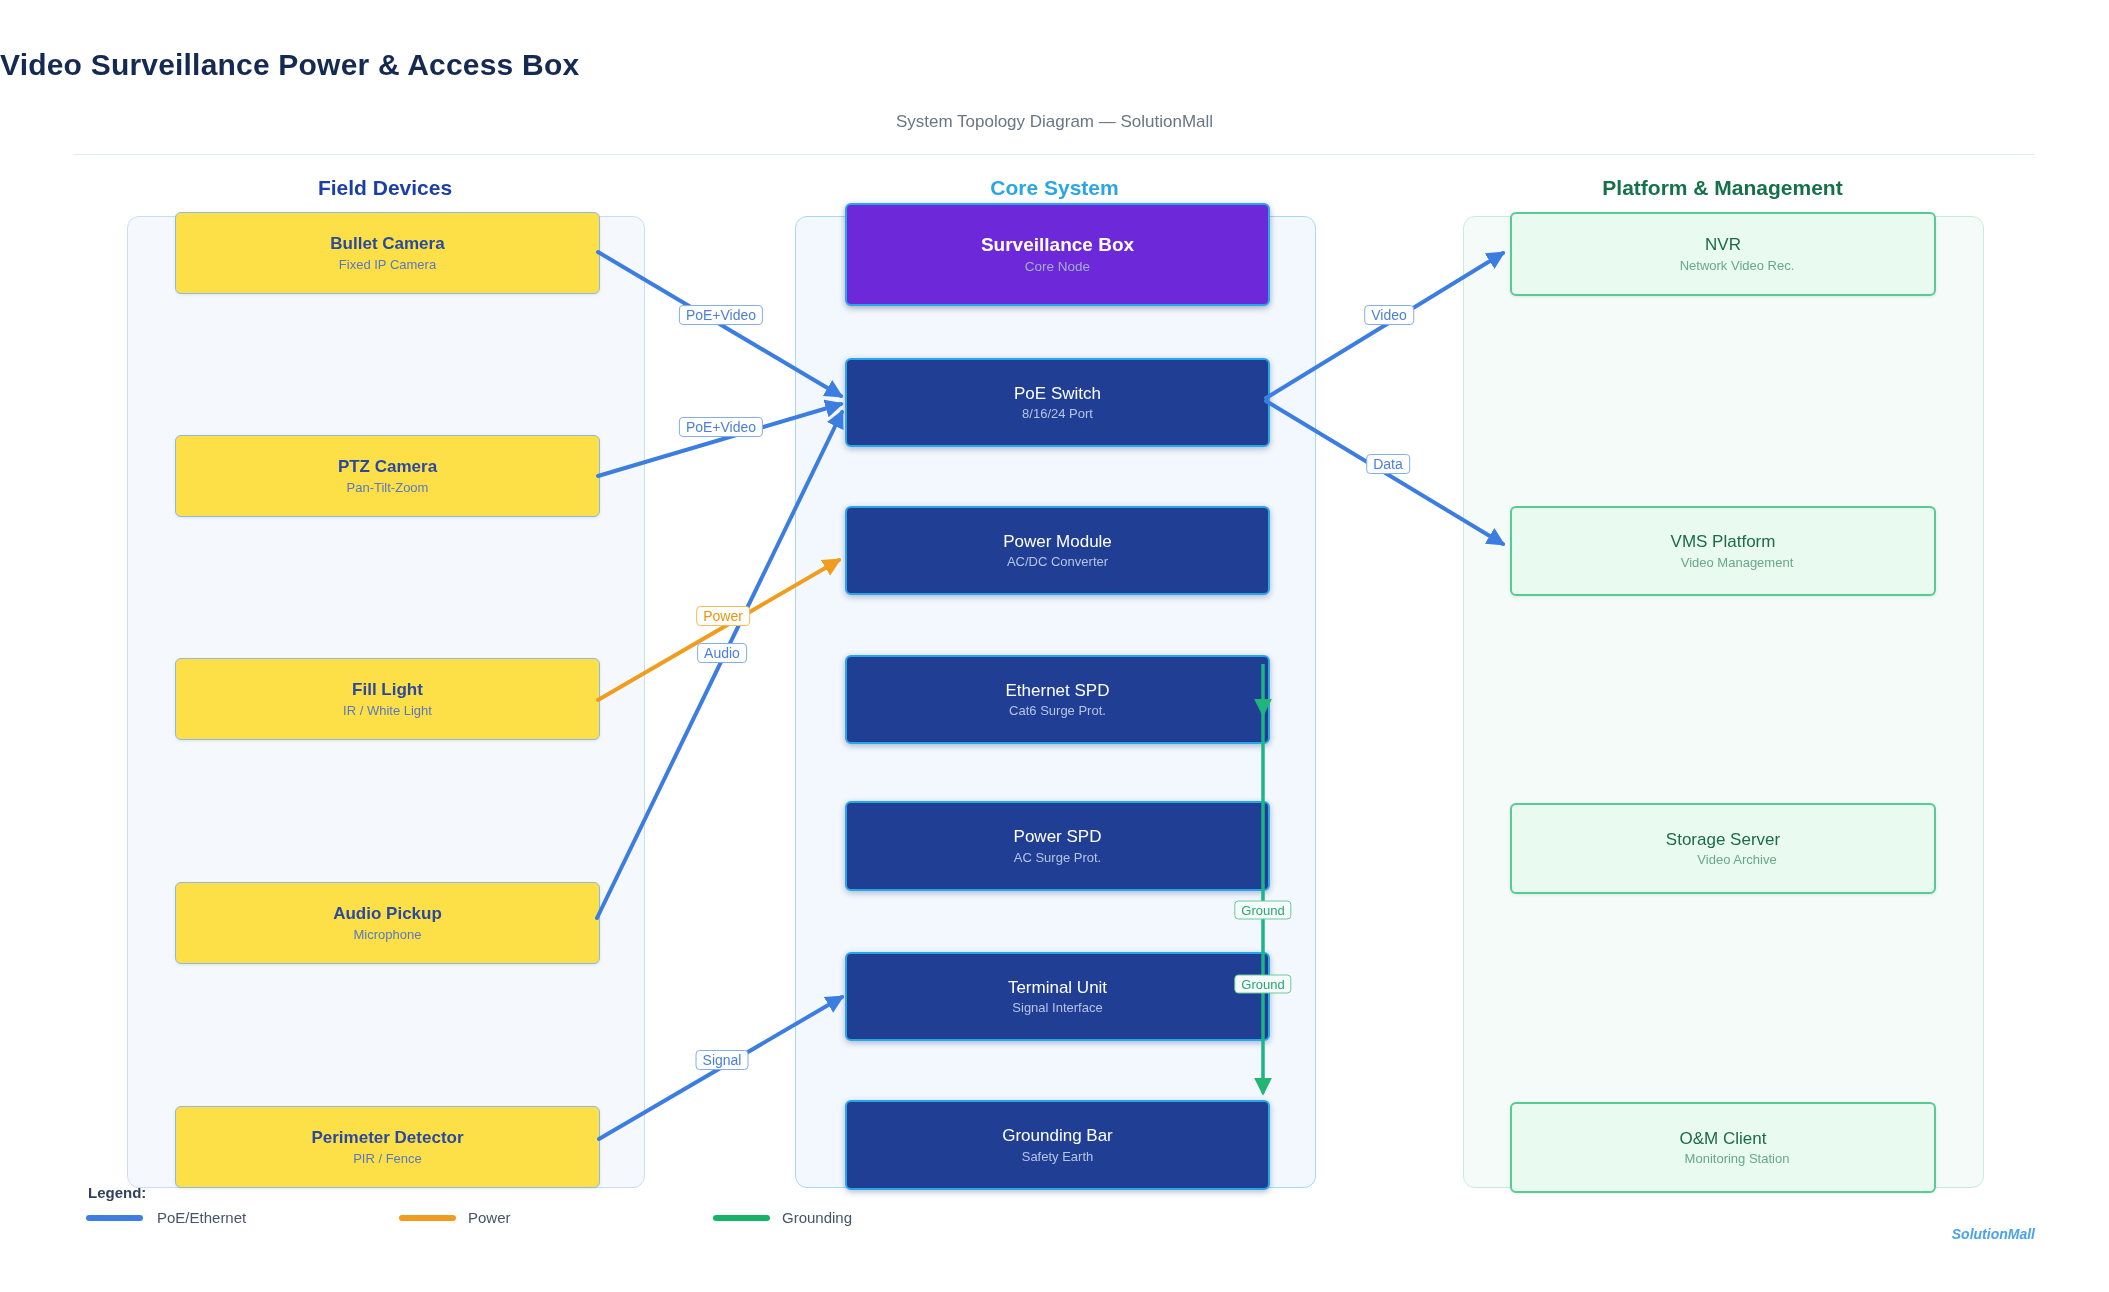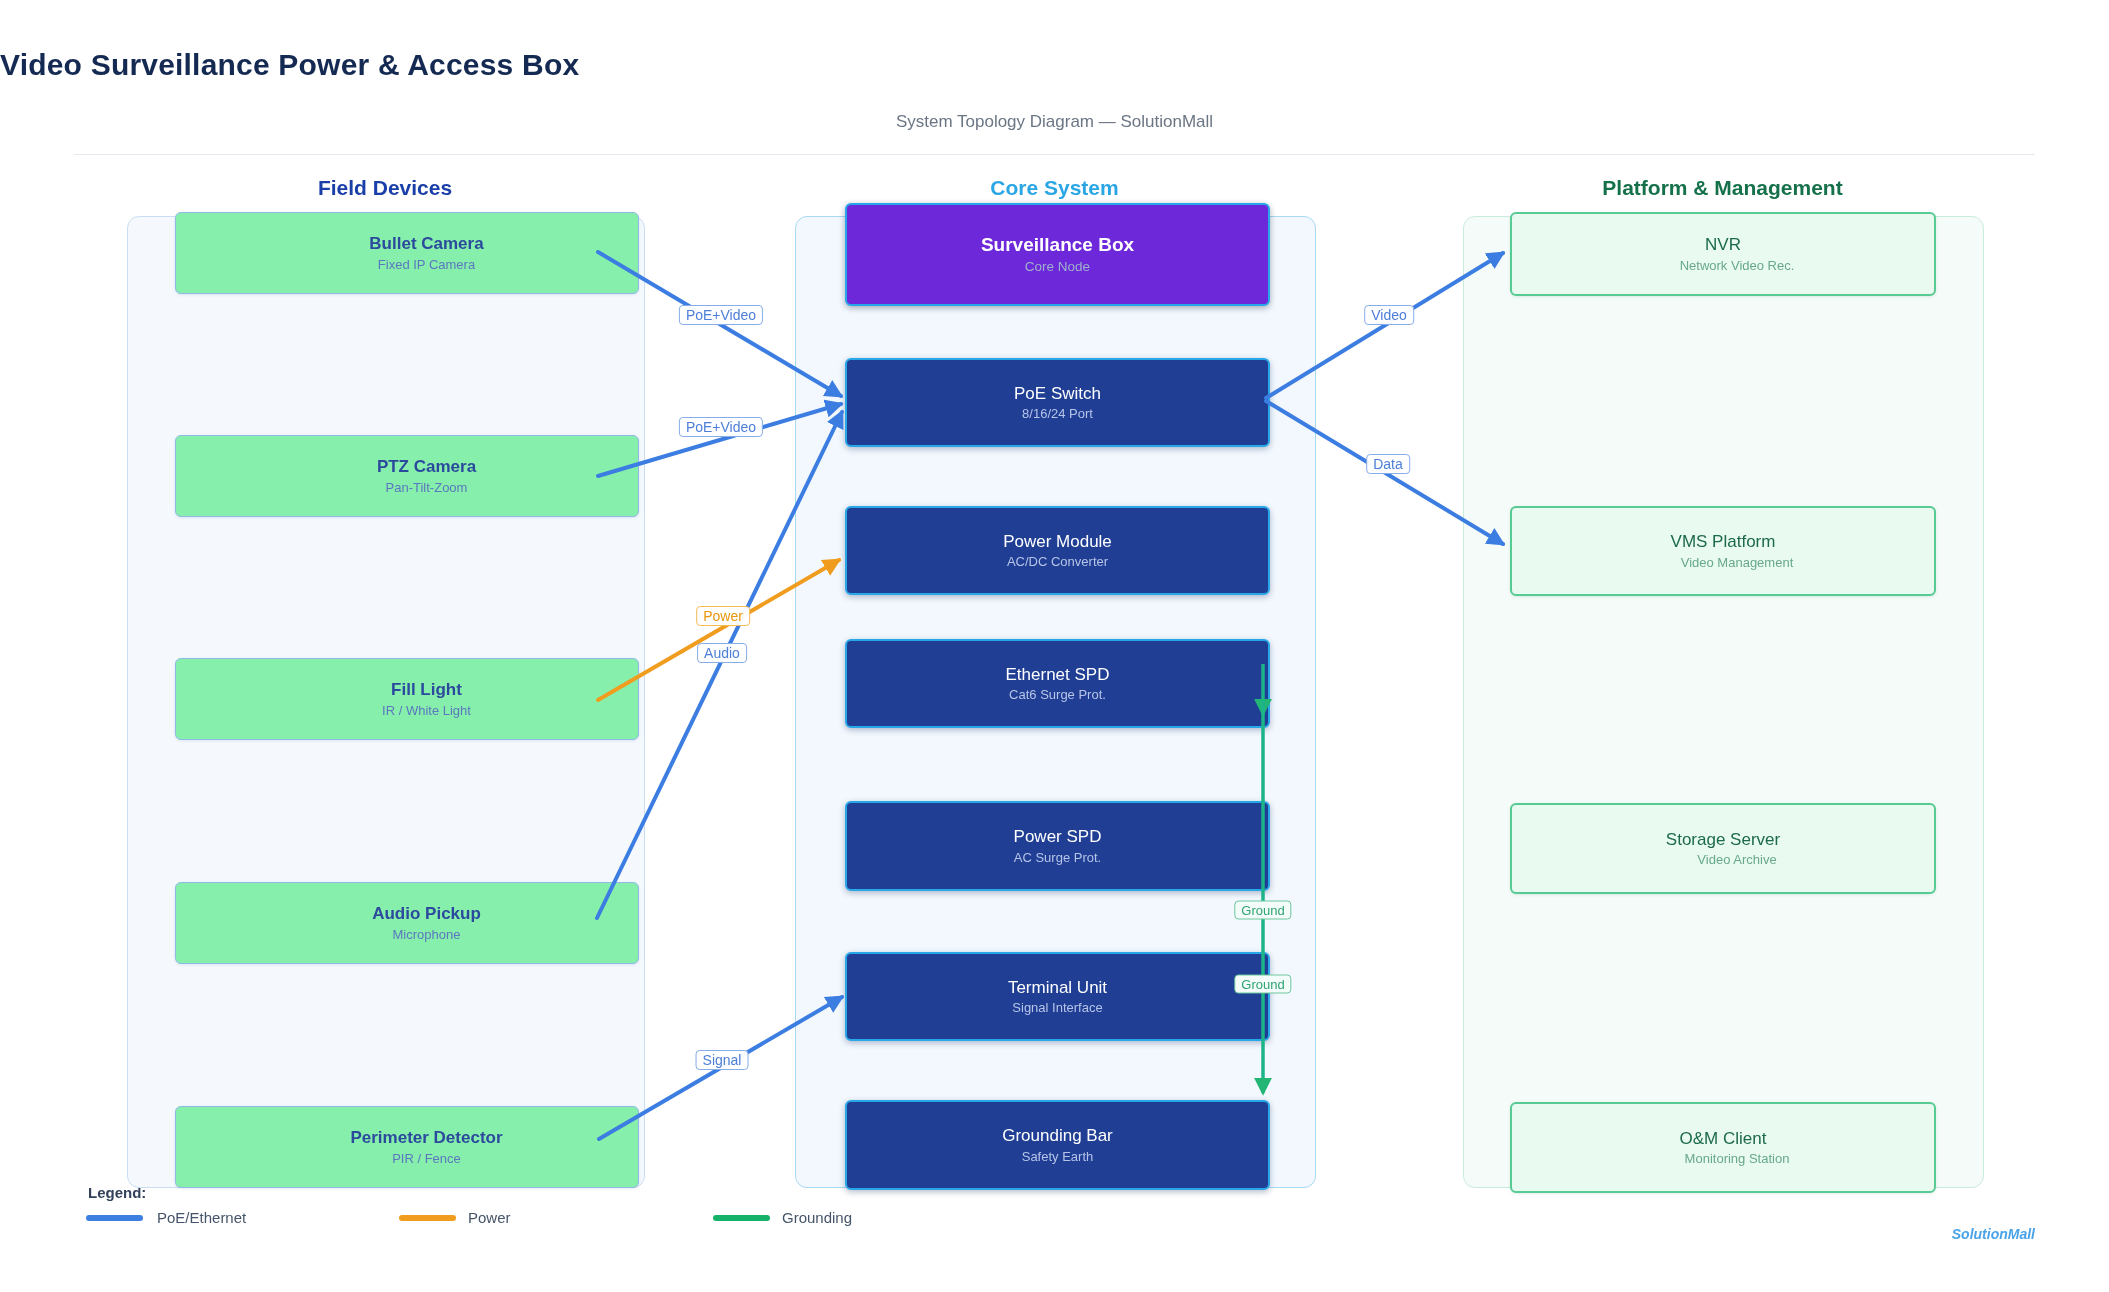--- a/index.html
+++ b/index.html
@@ -19,22 +19,22 @@
   .col-header.core{left:795px;width:519px;color:#2ba6e4;}
   .col-header.platform{left:1463px;width:519px;color:#15714a;}
   .container{position:absolute;top:216px;height:970px;border-radius:12px;z-index:1;}
   .container.field{left:127px;width:516px;background:#f5f9fe;border:1.5px solid #c9def4;}
   .container.core{left:795px;width:519px;background:#f2f8fd;border:1.5px solid #a8d9f3;}
   .container.platform{left:1463px;width:519px;background:#f5fbf8;border:1.5px solid #c8ecd9;}
   .node{position:absolute;z-index:2;border-radius:6px;display:flex;flex-direction:column;
     align-items:center;justify-content:center;text-align:center;line-height:1.25;}
   .node .nt{font-size:17px;}
   .node .ns{font-size:13px;margin-top:2px;}
-  .node.fld{background:#86efac;border:1.6px solid #90b9e6;
-    box-shadow:0 1px 3px rgba(40,80,160,.12);padding-left:39px;}
+  .node.fld{background:#fde047;border:1.6px solid #90b9e6;
+    box-shadow:0 1px 3px rgba(40,80,160,.12);}
   .node.fld .nt{color:#2c4a9d;font-weight:600;}
   .node.fld .ns{color:#5b78bf;}
   .node.cor{background:#1f3e94;border:2.5px solid #28a7e8;
     box-shadow:0 2px 6px rgba(10,30,90,.30);}
   .node.cor .nt{color:#ffffff;font-weight:500;}
   .node.cor .ns{color:#b6c4e8;}
   .node.dark{background:#6d28d9;border:2.5px solid #28a7e8;
     box-shadow:0 2px 6px rgba(5,20,60,.35);}
   .node.dark .nt{color:#ffffff;font-weight:700;font-size:19px;}
   .node.dark .ns{color:#9fb2cd;font-size:13.5px;}
@@ -98,21 +98,21 @@
     <div class="ns">Core Node</div>
   </div>
   <div class="node cor" style="left:845px;top:358px;width:421px;height:85px">
     <div class="nt">PoE Switch</div>
     <div class="ns">8/16/24 Port</div>
   </div>
   <div class="node cor" style="left:845px;top:506px;width:421px;height:85px">
     <div class="nt">Power Module</div>
     <div class="ns">AC/DC Converter</div>
   </div>
-  <div class="node cor" style="left:845px;top:639px;width:421px;height:85px">
+  <div class="node cor" style="left:845px;top:655px;width:421px;height:85px">
     <div class="nt">Ethernet SPD</div>
     <div class="ns">Cat6 Surge Prot.</div>
   </div>
   <div class="node cor" style="left:845px;top:801px;width:421px;height:86px">
     <div class="nt">Power SPD</div>
     <div class="ns">AC Surge Prot.</div>
   </div>
   <div class="node cor" style="left:845px;top:952px;width:421px;height:85px">
     <div class="nt">Terminal Unit</div>
     <div class="ns">Signal Interface</div>

